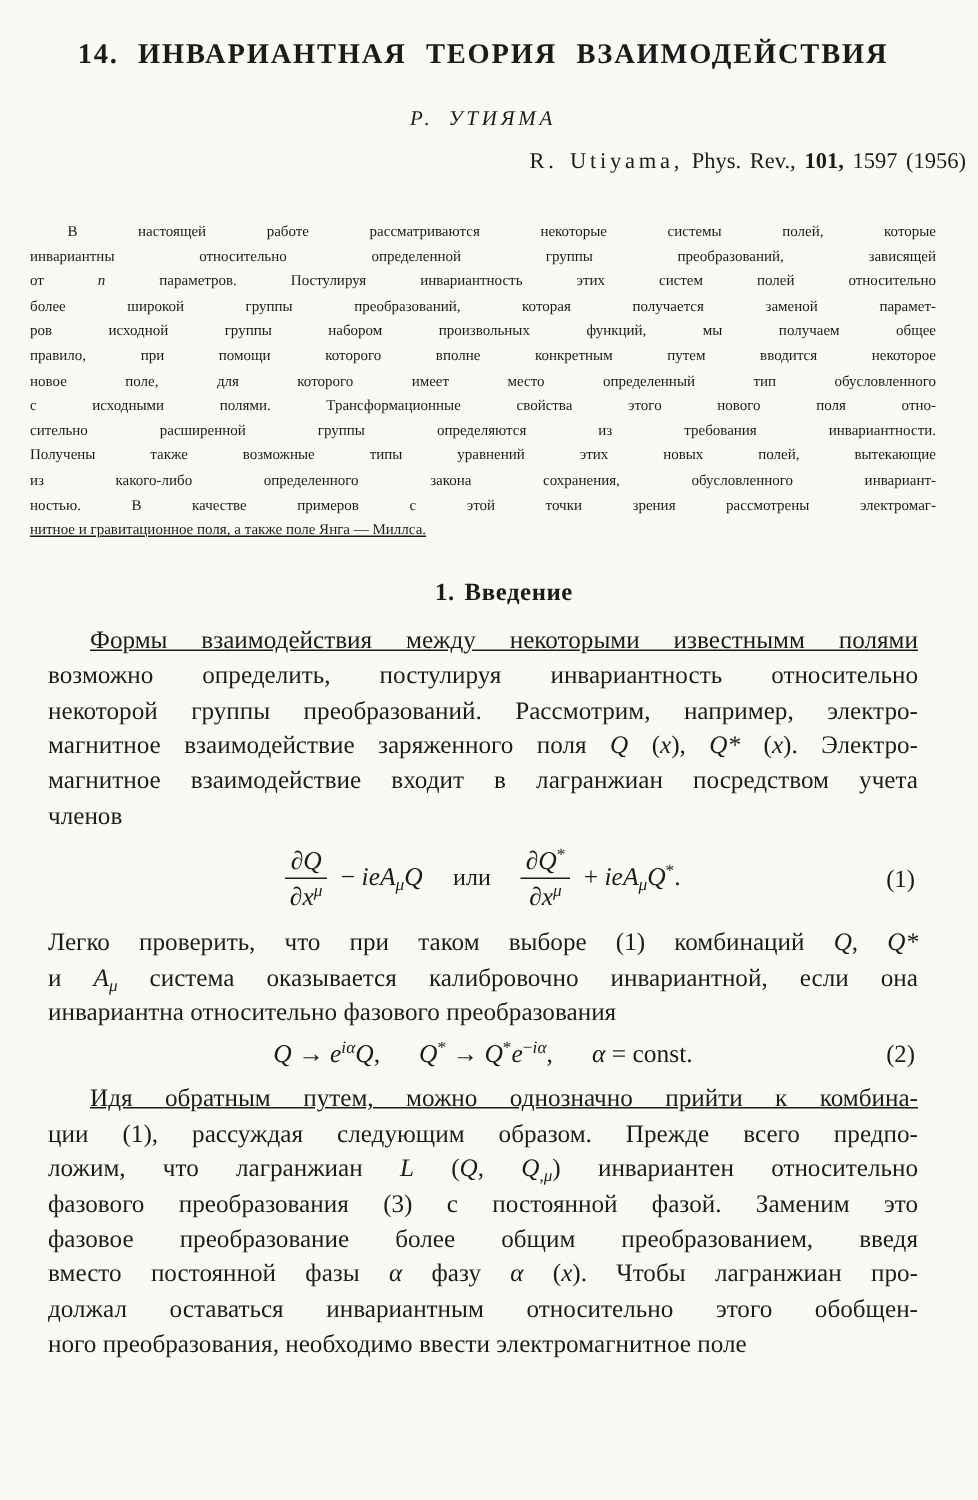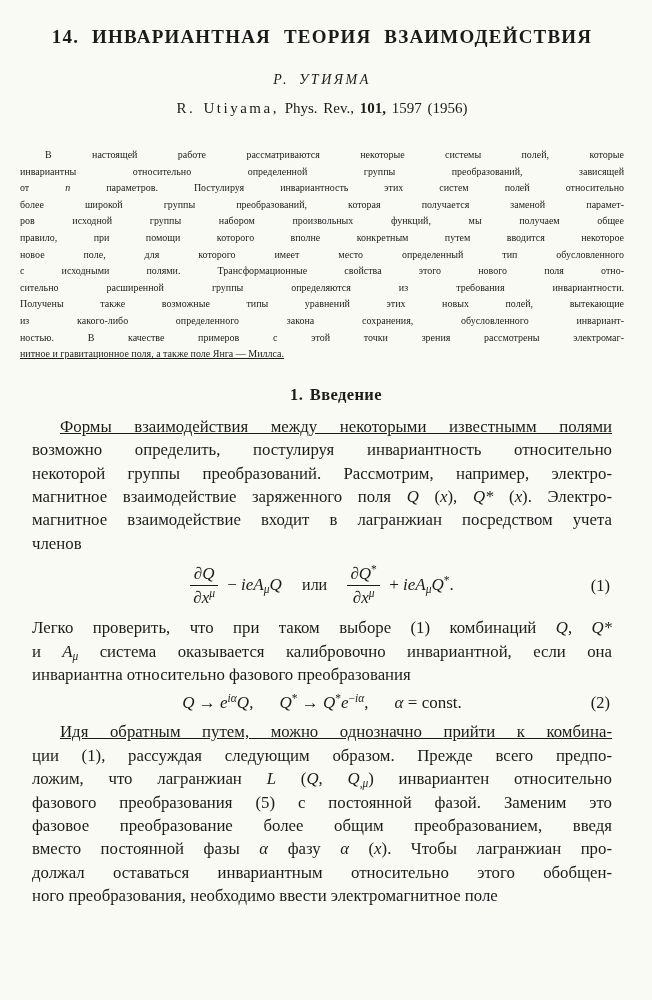--- a/index.html
+++ b/index.html
@@ -24,21 +24,21 @@
   .author{
     margin-top:24px;
     text-align:center;
     font-style:italic;
     font-size:14px;
     letter-spacing:2.5px;
     word-spacing:4px;
   }
   .reference{
     margin-top:12px;
-    text-align:center;
+    text-align:right;
     font-size:15px;
     word-spacing:2px;
   }
   .reference .ref-author{letter-spacing:2.5px;}
   .reference .ref-vol{font-weight:bold;}
   .abstract{
     margin:30px 20px 0;
     font-size:10px;
     line-height:16.6px;
   }
@@ -159,20 +159,20 @@
 
   <div class="formula f2">
     <span><i>Q</i> → <i>e</i><sup><i>iα</i></sup><i>Q</i>,</span><span class="f-gap"><i>Q</i><sup>*</sup> → <i>Q</i><sup>*</sup><i>e</i><sup>−<i>iα</i></sup>,</span><span class="f-gap"><i>α</i> = </span><span>const.</span>
     <span class="eq-num">(2)</span>
   </div>
 
   <div class="para tight">
     <div class="bl first">Идя обратным путем, можно однозначно прийти к комбина-</div>
     <div class="bl">ции (1), рассуждая следующим образом. Прежде всего предпо-</div>
     <div class="bl">ложим, что лагранжиан <i>L</i> (<i>Q</i>, <i>Q</i><sub>,<i>μ</i></sub>) инвариантен относительно</div>
-    <div class="bl">фазового преобразования (5) с постоянной фазой. Заменим это</div>
+    <div class="bl">фазового преобразования (3) с постоянной фазой. Заменим это</div>
     <div class="bl">фазовое преобразование более общим преобразованием, введя</div>
     <div class="bl">вместо постоянной фазы <i>α</i> фазу <i>α</i> (<i>x</i>). Чтобы лагранжиан про-</div>
     <div class="bl">должал оставаться инвариантным относительно этого обобщен-</div>
     <div class="bl last">ного преобразования, необходимо ввести электромагнитное поле</div>
   </div>
 
 </div>
 
 </body></html>

